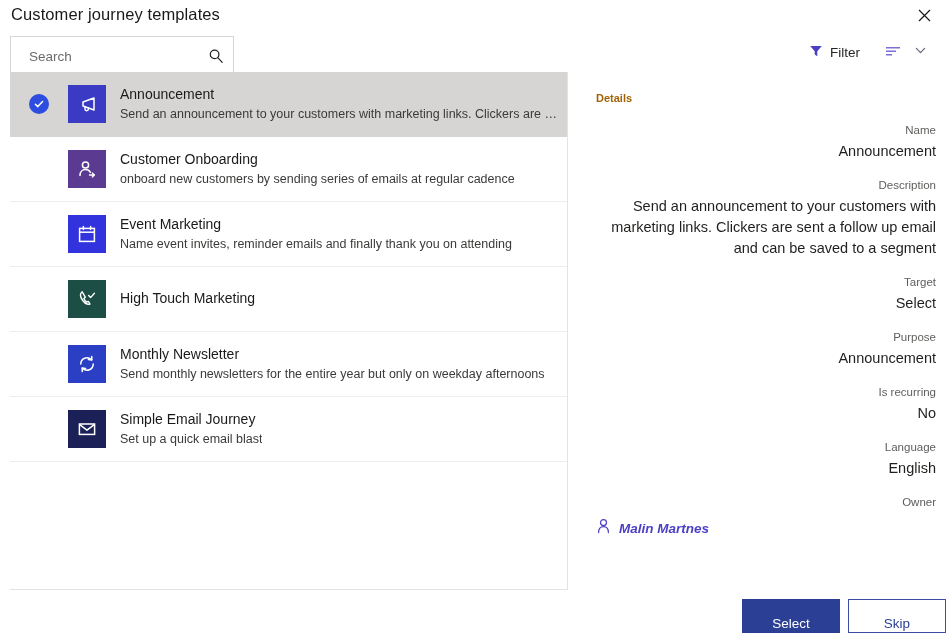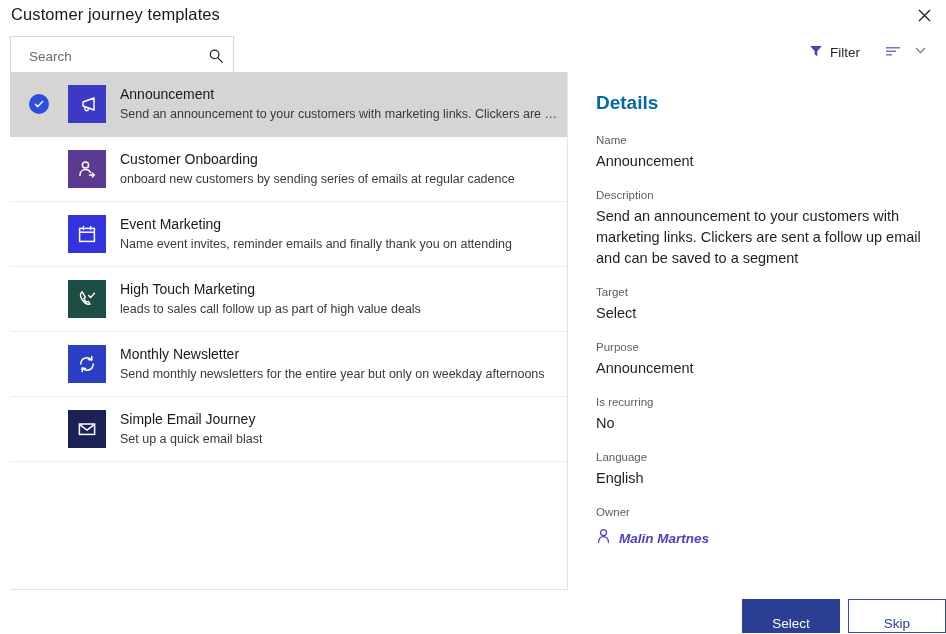--- a/index.html
+++ b/index.html
@@ -202,26 +202,26 @@
   
   .details-panel {
     position: absolute;
     left: 559px; top: 0;
     width: 367px;
     height: 518px;
     padding: 20px 0 0 27px;
     box-sizing: border-box;
   }
   .details-title {
-    font-size: 19px;
+    font-size: 11px;
     font-weight: bold;
-    color: #0369a1;
+    color: #a16207;
     margin: 0 0 19px 0;
   }
-  .field { margin-bottom: 16px; }
+  .field { margin-bottom: 16px; text-align: right; }
   .field-label {
     font-size: 11.5px;
     color: #605e5c;
     line-height: 15px;
     margin-bottom: 3px;
   }
   .field-value {
     font-size: 14.5px;
     color: #201f1e;
     line-height: 21px;
@@ -383,21 +383,20 @@
     <div class="tpl-row">
       <div class="check-col"></div>
       <div class="tile" style="background:#1d4e46">
         <svg width="24" height="24" viewBox="0 0 24 24">
           <path d="M7.2 4.8 C5.2 6.4 5 9.6 7.4 13 C9.8 16.4 12.8 17.8 15 17 L13.4 14.4 L11.4 15 C10.4 14.2 9.4 12.9 8.9 11.6 L10.3 10.2 Z" fill="none" stroke="#ffffff" stroke-width="1.4" stroke-linejoin="round"></path>
           <path d="M13.6 8.6 L15.6 10.6 L19.4 6.2" fill="none" stroke="#ffffff" stroke-width="1.4" stroke-linecap="round" stroke-linejoin="round"></path>
         </svg>
       </div>
       <div class="tpl-textcol">
         <div class="tpl-name">High Touch Marketing</div>
-        <div class="tpl-desc">leads to sales call follow up as part of high value deals</div>
       </div>
     </div>
 
     <div class="tpl-row">
       <div class="check-col"></div>
       <div class="tile" style="background:#2a3fc4">
         <svg width="24" height="24" viewBox="0 0 24 24">
           <path d="M18.2 12 A6.2 6.2 0 0 1 7.6 16.4" fill="none" stroke="#ffffff" stroke-width="1.5" stroke-linecap="round"></path>
           <path d="M5.8 12 A6.2 6.2 0 0 1 16.4 7.6" fill="none" stroke="#ffffff" stroke-width="1.5" stroke-linecap="round"></path>
           <path d="M16.7 4.4 L16.9 7.9 L13.4 7.6" fill="none" stroke="#ffffff" stroke-width="1.5" stroke-linecap="round" stroke-linejoin="round"></path>

